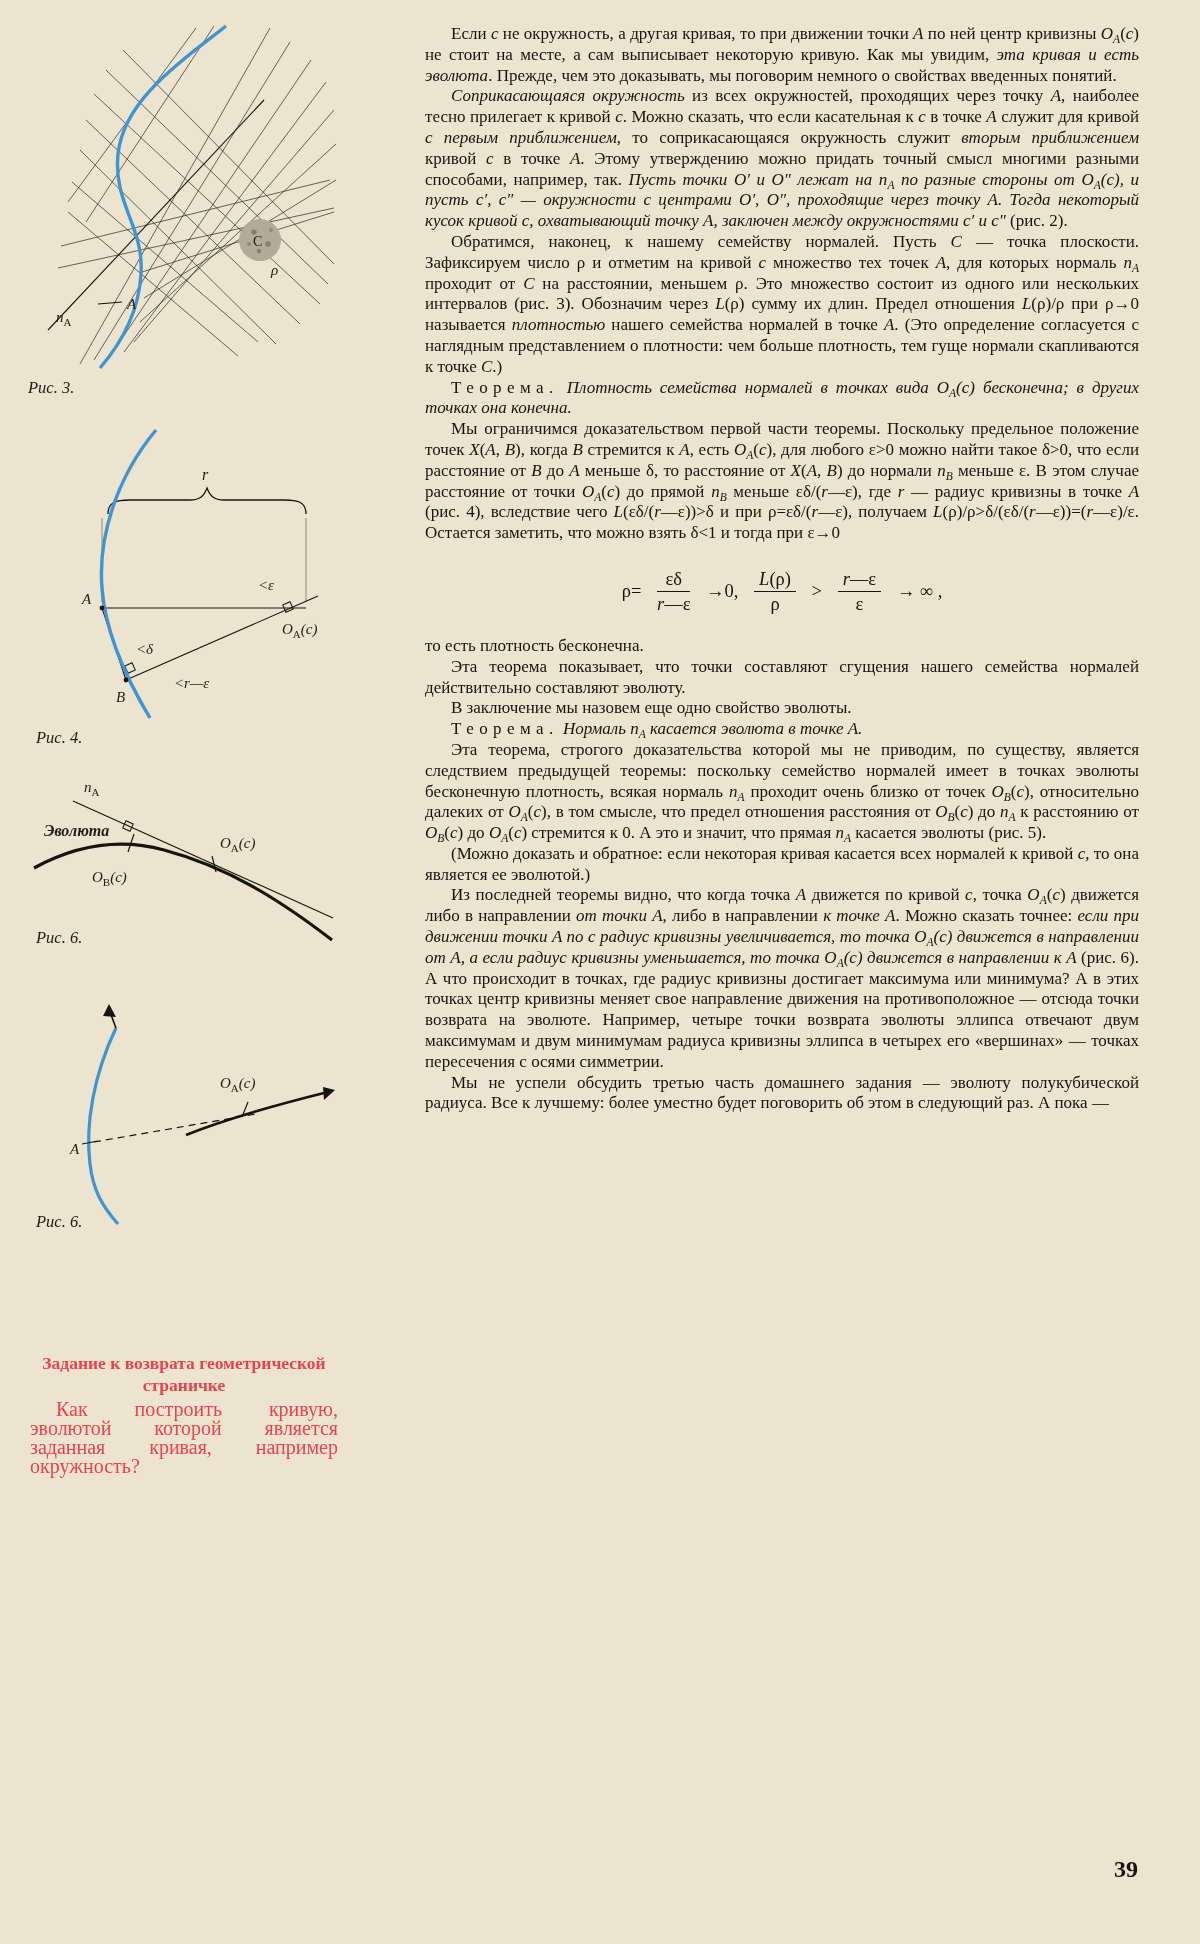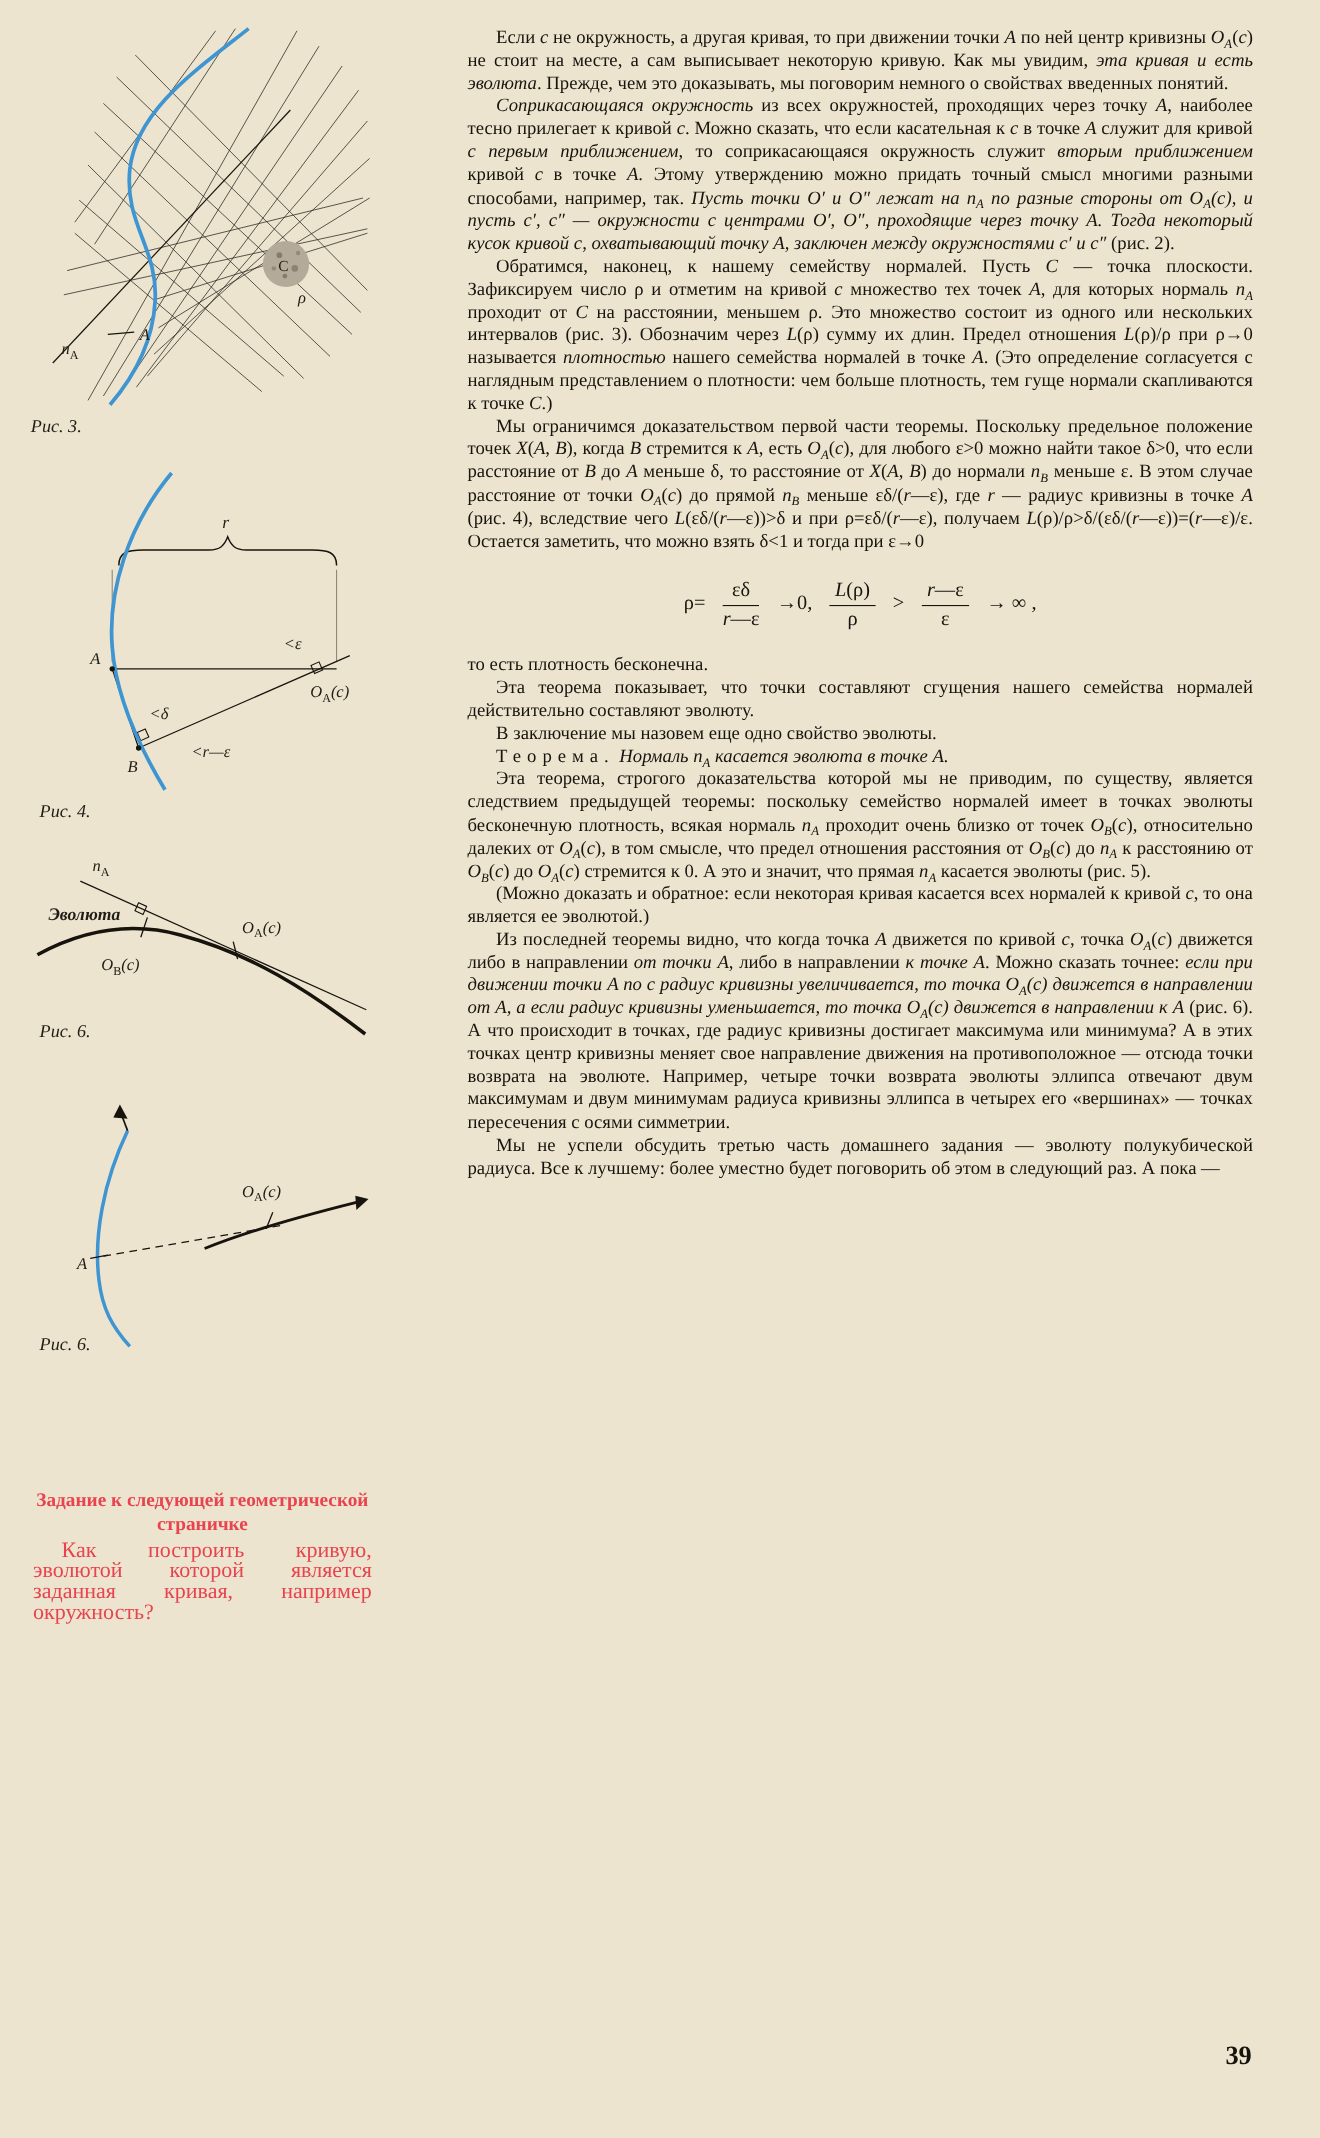--- a/index.html
+++ b/index.html
@@ -131,28 +131,29 @@
       <line x1="66" y1="140" x2="228" y2="112" stroke="#17140e" stroke-width="1.2" stroke-dasharray="7 5"></line>
       <path d="M158,133 C200,116 252,102 296,91" fill="none" stroke="#17140e" stroke-width="2.6"></path>
       <polygon points="307,88 295,85 296,98" fill="#17140e"></polygon>
       <line x1="220" y1="100" x2="214" y2="115" stroke="#17140e" stroke-width="1.2"></line>
       <text x="192" y="86" font-size="15"><tspan class="it">O</tspan><tspan dy="4" font-size="11">A</tspan><tspan dy="-4" class="it">(c)</tspan></text>
     </svg>
   </div>
   <div class="figcap" style="left:36px;top:1212px;">Рис. 6.</div>
 
   <div class="task">
-    <div class="task-title">Задание к следующей геометрической страничке</div>
+    <div class="task-title">Задание к возврата геометрической страничке</div>
     <div class="task-body">Как построить кривую, эволютой которой является заданная кривая, например окружность?</div>
   </div>
 
   <div class="main-col">
     <p>Если <i>c</i> не окружность, а другая кривая, то при движении точки <i>A</i> по ней центр кривизны <i>O</i><sub>A</sub>(<i>c</i>) не стоит на месте, а сам выписывает некоторую кривую. Как мы увидим, <i>эта кривая и есть эволюта</i>. Прежде, чем это доказывать, мы поговорим немного о свойствах введенных понятий.</p>
     <p><i>Соприкасающаяся окружность</i> из всех окружностей, проходящих через точку <i>A</i>, наиболее тесно прилегает к кривой <i>c</i>. Можно сказать, что если касательная к <i>c</i> в точке <i>A</i> служит для кривой <i>c</i> <i>первым приближением</i>, то соприкасающаяся окружность служит <i>вторым приближением</i> кривой <i>c</i> в точке <i>A</i>. Этому утверждению можно придать точный смысл многими разными способами, например, так. <i>Пусть точки O′ и O″ лежат на n</i><sub>A</sub> <i>по разные стороны от O</i><sub>A</sub><i>(c), и пусть c′, c″ — окружности с центрами O′, O″, проходящие через точку A. Тогда некоторый кусок кривой c, охватывающий точку A, заключен между окружностями c′ и c″</i> (рис. 2).</p>
     <p>Обратимся, наконец, к нашему семейству нормалей. Пусть <i>C</i> — точка плоскости. Зафиксируем число ρ и отметим на кривой <i>c</i> множество тех точек <i>A</i>, для которых нормаль <i>n</i><sub>A</sub> проходит от <i>C</i> на расстоянии, меньшем ρ. Это множество состоит из одного или нескольких интервалов (рис. 3). Обозначим через <i>L</i>(ρ) сумму их длин. Предел отношения <i>L</i>(ρ)/ρ при ρ→0 называется <i>плотностью</i> нашего семейства нормалей в точке <i>A</i>. (Это определение согласуется с наглядным представлением о плотности: чем больше плотность, тем гуще нормали скапливаются к точке <i>C</i>.)</p>
+    <p><span class="sp">Теорема.</span> <i>Плотность семейства нормалей в точках вида O</i><sub>A</sub><i>(c) бесконечна; в других точках она конечна.</i></p>
     <p>Мы ограничимся доказательством первой части теоремы. Поскольку предельное положение точек <i>X</i>(<i>A</i>, <i>B</i>), когда <i>B</i> стремится к <i>A</i>, есть <i>O</i><sub>A</sub>(<i>c</i>), для любого ε&gt;0 можно найти такое δ&gt;0, что если расстояние от <i>B</i> до <i>A</i> меньше δ, то расстояние от <i>X</i>(<i>A</i>, <i>B</i>) до нормали <i>n</i><sub>B</sub> меньше ε. В этом случае расстояние от точки <i>O</i><sub>A</sub>(<i>c</i>) до прямой <i>n</i><sub>B</sub> меньше εδ/(<i>r</i>—ε), где <i>r</i> — радиус кривизны в точке <i>A</i> (рис. 4), вследствие чего <i>L</i>(εδ/(<i>r</i>—ε))&gt;δ и при ρ=εδ/(<i>r</i>—ε), получаем <i>L</i>(ρ)/ρ&gt;δ/(εδ/(<i>r</i>—ε))=(<i>r</i>—ε)/ε. Остается заметить, что можно взять δ&lt;1 и тогда при ε→0</p>
 
     <div class="formula">
       <span class="fsym">ρ=</span>
       <span class="frac">
         <span class="num">εδ</span>
         <span class="den"><i>r</i>—ε</span>
       </span>
       <span class="fsym">→0,</span>
       <span class="frac">

